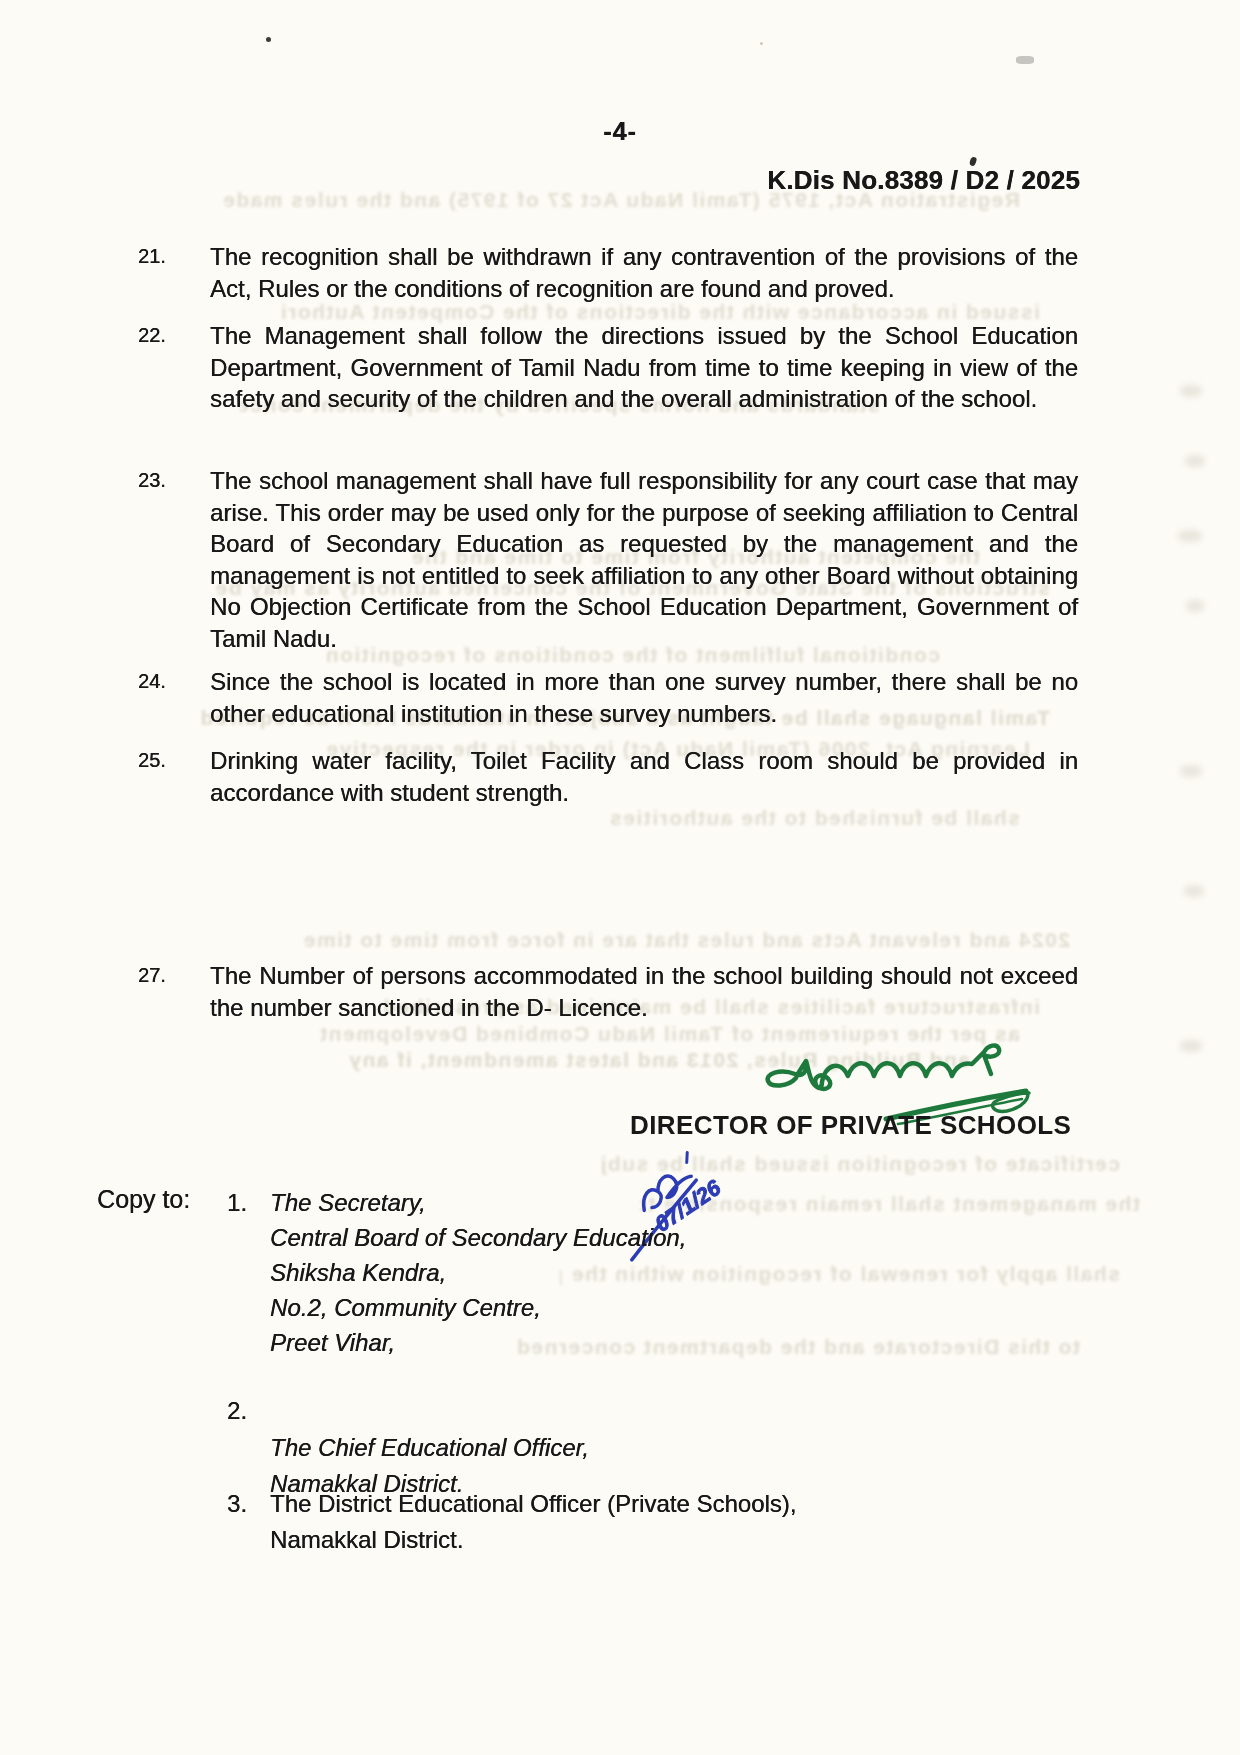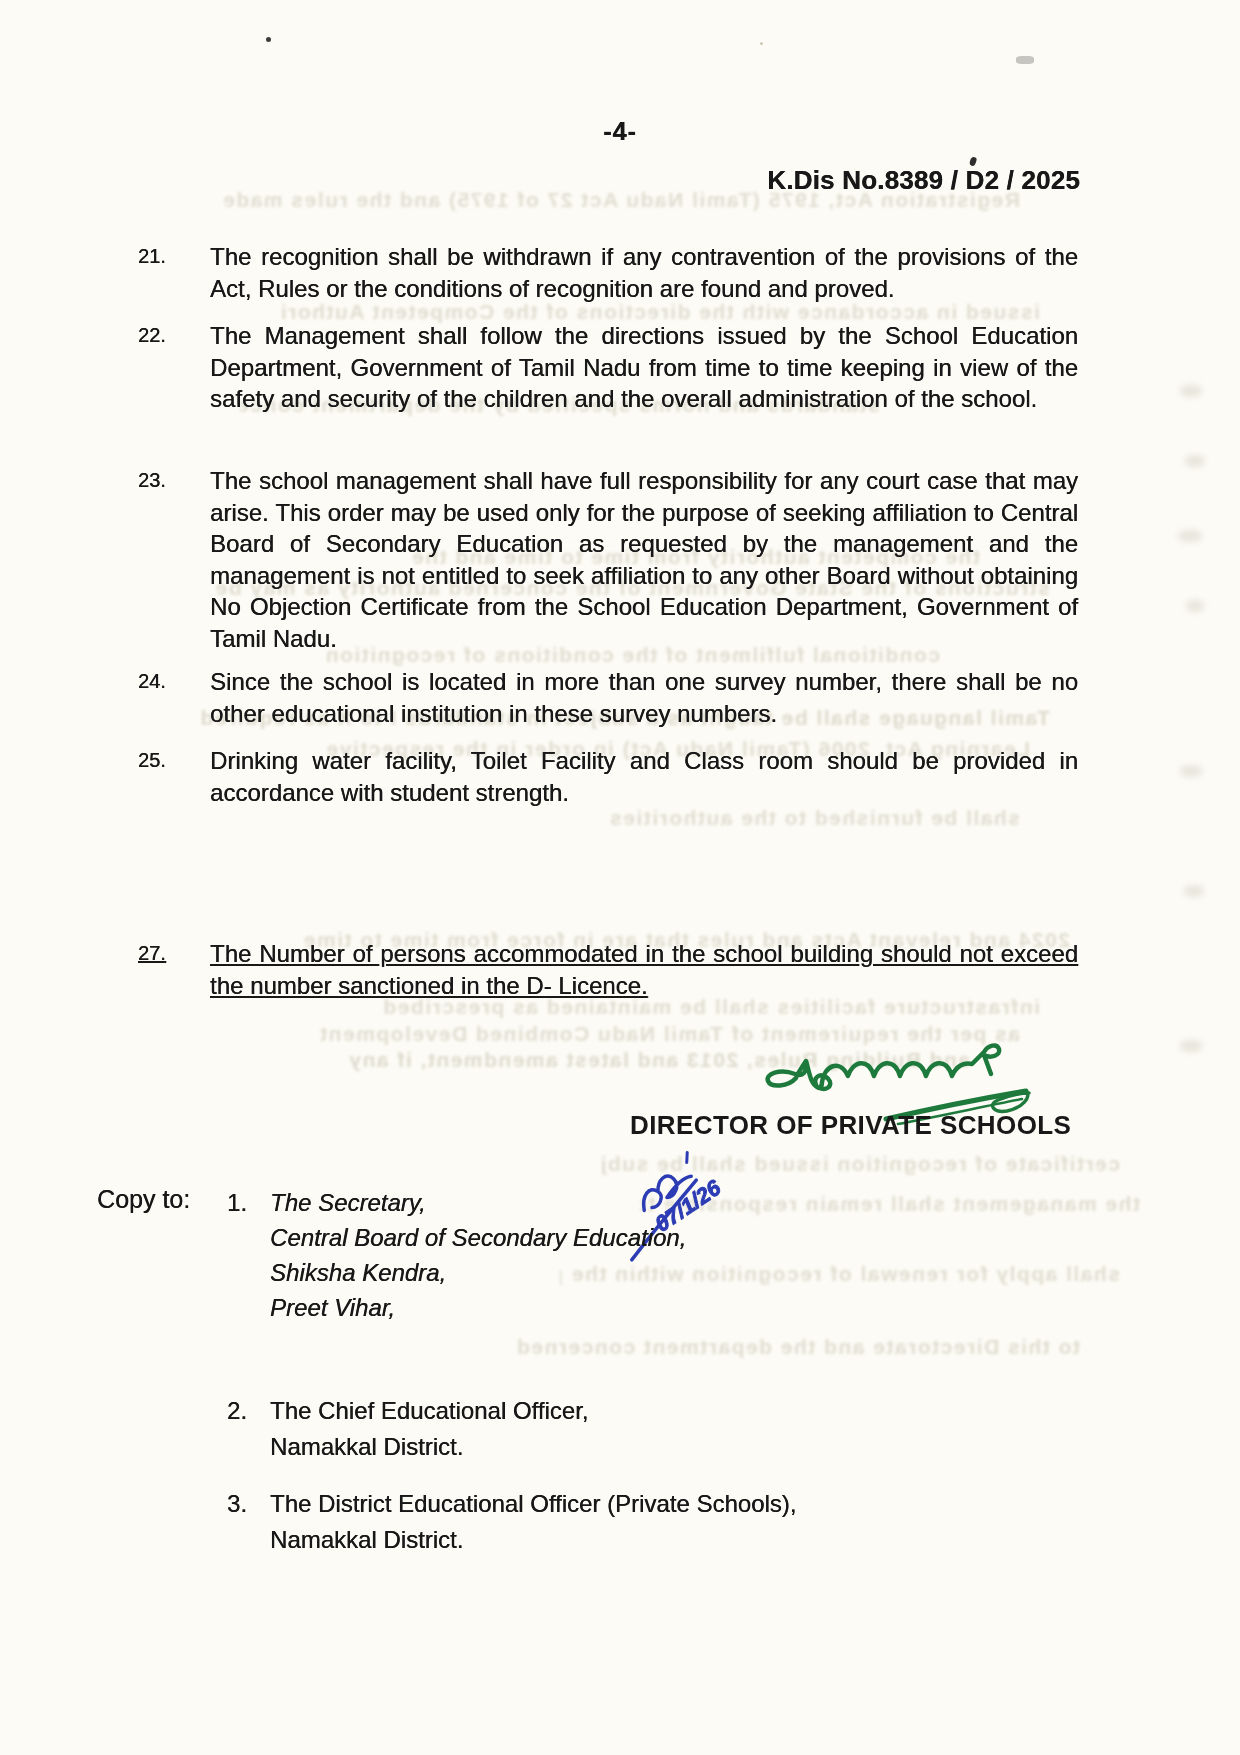--- a/index.html
+++ b/index.html
@@ -115,21 +115,21 @@
     <div class="cnum ink">24.</div>
     <div class="ctext ink">Since the school is located in more than one survey number, there shall be no other educational institution in these survey numbers.</div>
   </div>
 
   <div class="cond" style="top:745px;">
     <div class="cnum ink">25.</div>
     <div class="ctext ink">Drinking water facility, Toilet Facility and Class room should be provided in accordance with student strength.</div>
   </div>
 
 
-  <div class="cond" style="top:938px;text-decoration:underline;">
+  <div class="cond" style="top:960px;">
     <div class="cnum ink">27.</div>
     <div class="ctext ink">The Number of persons accommodated in the school building should not exceed the number sanctioned in the D- Licence.</div>
   </div>
 
   <svg style="left:610px;top:1030px;" width="470" height="120" viewBox="0 0 470 120">
     <g fill="none" stroke="#1e7a3c" stroke-linecap="round" stroke-linejoin="round">
       <path stroke-width="4.5" d="M196,31 C190,40 186,46 186,48 C178,57 161,58 158,51 C155,44 170,38 185,44 C193,47 197,43 196,31 C200,44 200,54 209,58 C220,62 224,52 216,47 C210,43 203,47 206,55 C208,60 212,58 212,52 C214,36 230,28 238,46 C242,32 258,26 264,46 C268,32 284,26 290,46 C294,32 310,26 316,46 C320,32 336,26 342,46 C346,36 354,32 362,34 L374,22 C378,15 387,13 389,19 C391,25 381,29 374,25 L381,44"></path>
       <path stroke-width="5" d="M276,89 C320,79 368,69 416,61"></path>
       <path stroke-width="2.5" d="M288,94 C330,86 376,76 412,69"></path>
       <path stroke-width="3.5" d="M416,61 C422,67 412,78 397,81 C384,83 377,75 388,70 C398,66 410,63 419,63"></path>
@@ -148,27 +148,28 @@
   </svg>
 
   <div class="copy-label ink">Copy to:</div>
 
   <div class="recip">
     <div class="rnum ink" style="top:1185px;">1.</div>
     <div class="rlines ink" style="top:1185px;font-style:italic;">
       <div>The Secretary,</div>
       <div>Central Board of Secondary Education,</div>
       <div>Shiksha Kendra,</div>
+      <div>No.2, Community Centre,</div>
       <div>Preet Vihar,</div>
     </div>
   </div>
 
   <div class="recip r23">
     <div class="rnum ink" style="top:1393px;">2.</div>
-    <div class="rlines ink" style="top:1393px;">
+    <div class="rlines ink" style="top:1430px;font-style:italic;">
       <div>The Chief Educational Officer,</div>
       <div>Namakkal  District.</div>
     </div>
   </div>
 
   <div class="recip r23">
     <div class="rnum ink" style="top:1486px;">3.</div>
     <div class="rlines ink" style="top:1486px;">
       <div>The District  Educational Officer (Private Schools),</div>
       <div>Namakkal  District.</div>

